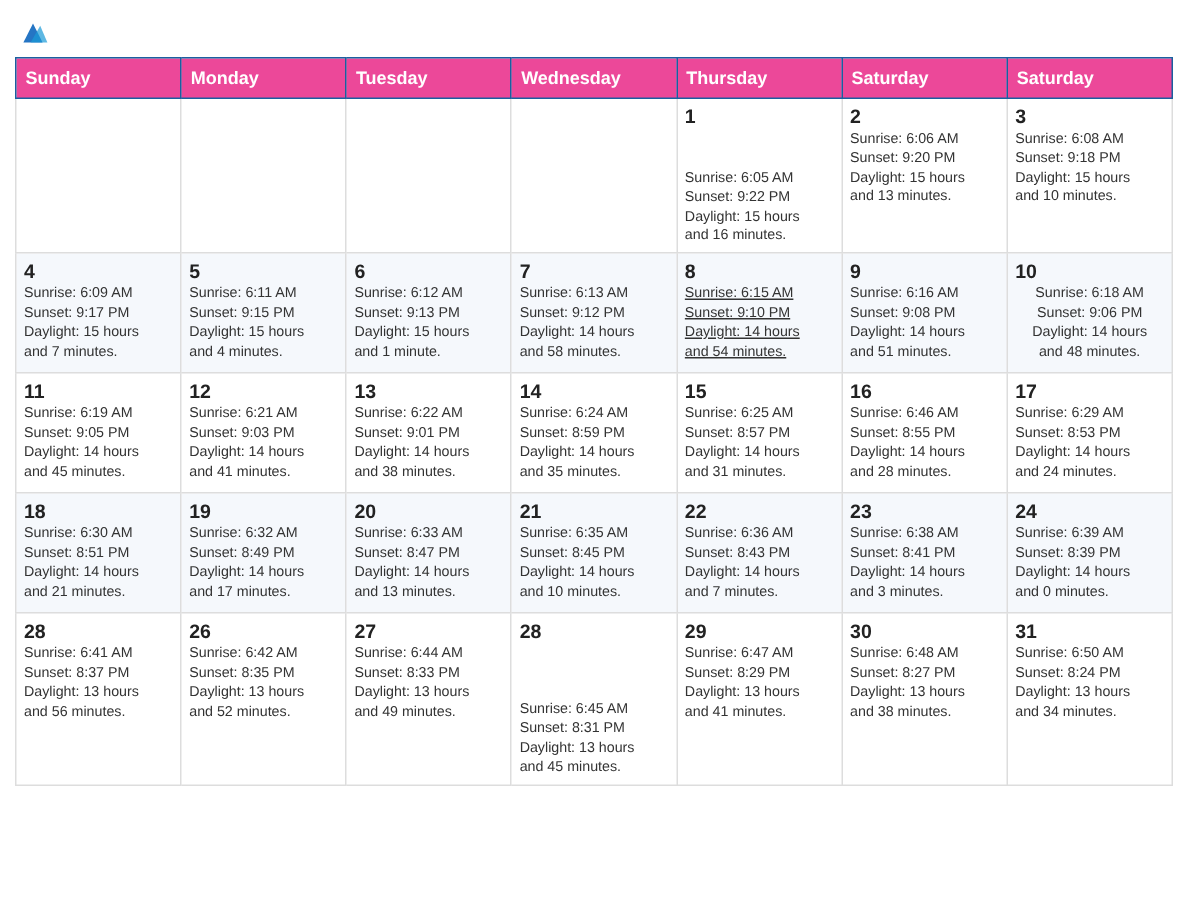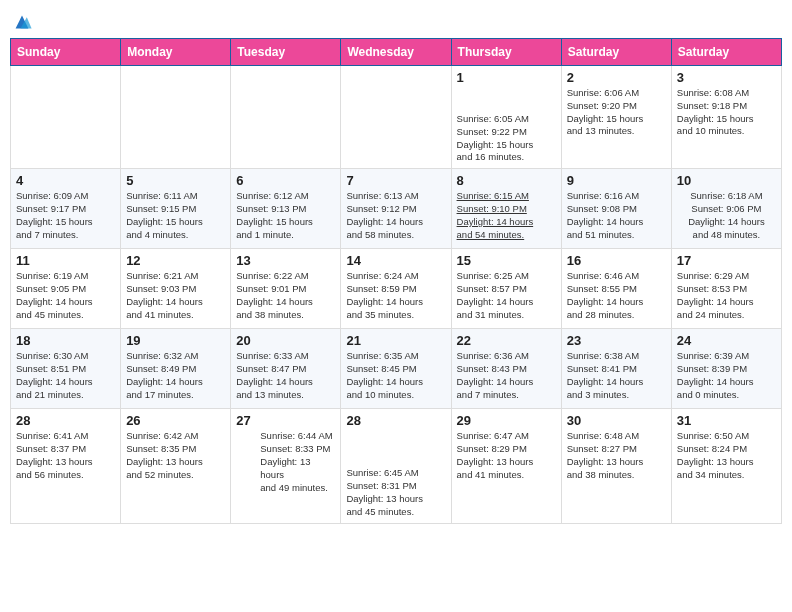--- a/index.html
+++ b/index.html
@@ -321,21 +321,21 @@
         </td>
         <td>
           <span class="day-num">26</span>
           <div class="day-info" style="white-space: pre-line;">Sunrise: 6:42 AM
 Sunset: 8:35 PM
 Daylight: 13 hours
 and 52 minutes.</div>
         </td>
         <td>
           <span class="day-num">27</span>
-          <div class="day-info" style="white-space: pre-line; margin-left: 24px;">Sunrise: 6:44 AM
+          <div class="day-info" style="white-space: pre-line;">Sunrise: 6:44 AM
 Sunset: 8:33 PM
 Daylight: 13 hours
 and 49 minutes.</div>
         </td>
         <td>
           <span class="day-num">28</span>
           <div class="day-info" style="white-space: pre-line; margin-top: 39px;">Sunrise: 6:45 AM
 Sunset: 8:31 PM
 Daylight: 13 hours
 and 45 minutes.</div>

